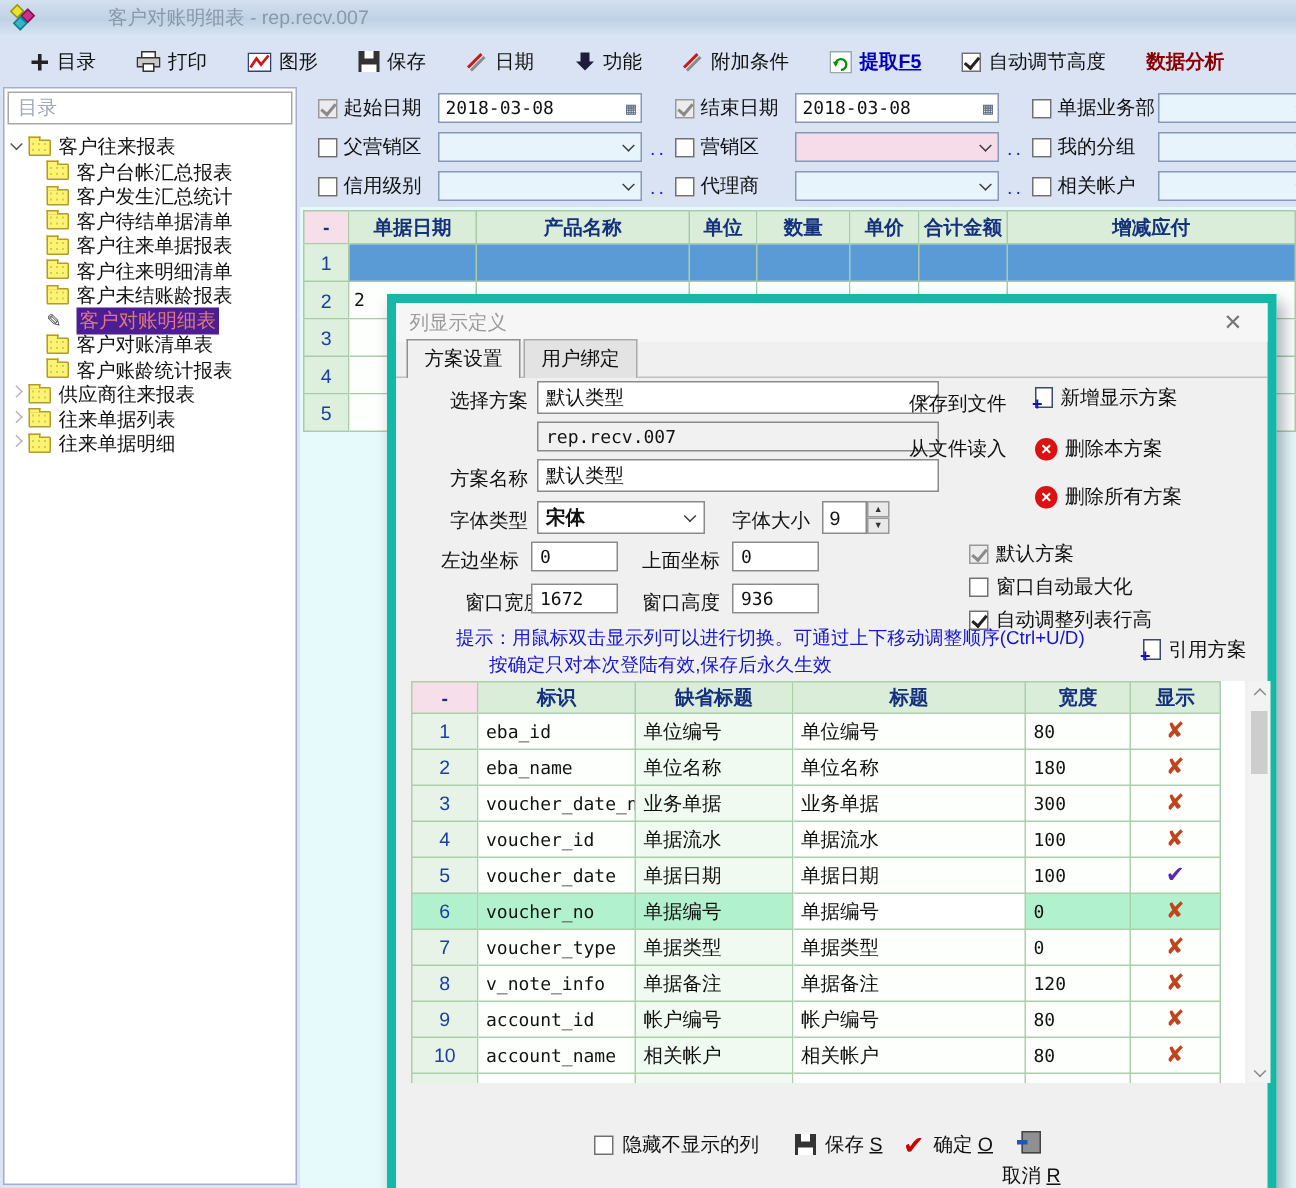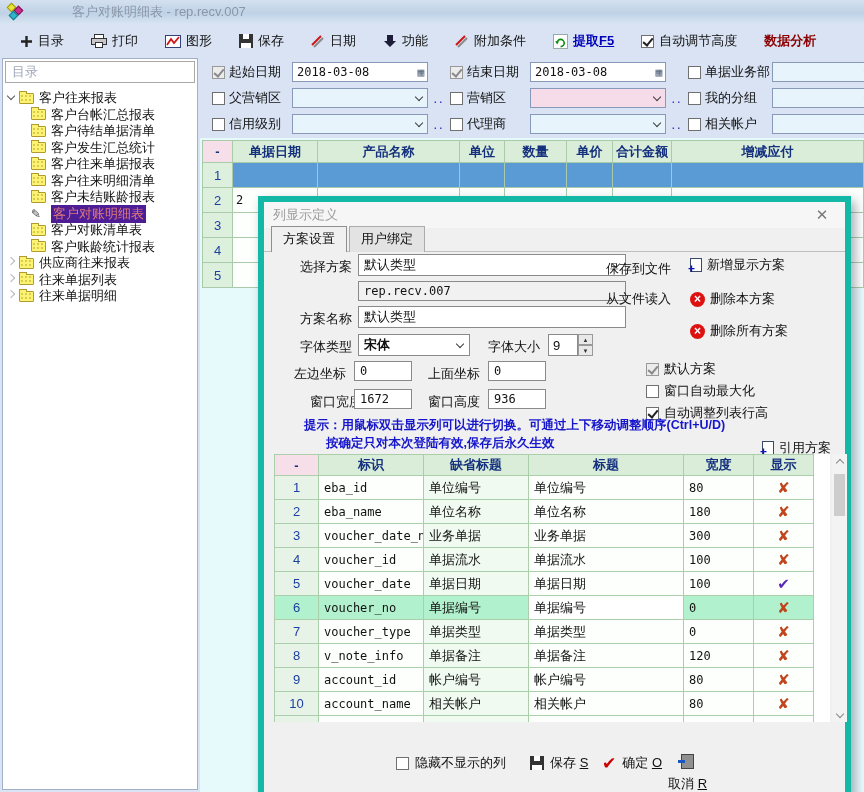--- a/index.html
+++ b/index.html
@@ -110,21 +110,21 @@
   .spin .btns { width:15px; height:22px; display:flex; flex-direction:column; }
   .spin .btns i { flex:1; background:#e9e9e9; border:1px solid #9a9a9a; font-style:normal; font-size:6px;
     display:flex; align-items:center; justify-content:center; color:#333; }
   .dlink { position:absolute; white-space:nowrap; cursor:default; }
   .dact { position:absolute; display:flex; align-items:center; gap:5px; white-space:nowrap; cursor:default; }
   .docplus { width:12px; height:14px; background:#fff; border:1px solid #3a4a6a; position:relative; flex:none; }
   .docplus::after { content:"+"; position:absolute; left:-3px; bottom:-5px; color:#1111cc; font-weight:bold; font-size:12px; }
   .redx { width:15px; height:15px; border-radius:50%; background:#dd1111; color:#fff; display:flex;
     align-items:center; justify-content:center; font-size:12px; font-weight:bold; flex:none; line-height:1; }
   .dcb { position:absolute; display:flex; align-items:center; gap:5px; white-space:nowrap; }
-  .hint { position:absolute; color:#1515cc; font-size:12.5px; white-space:nowrap;font-weight:bold; }
+  .hint { position:absolute; color:#1515cc; font-size:12.5px; white-space:nowrap; }
 
   
   .dtable { position:absolute; left:10px; top:252px; width:556px; height:268px; background:#fff; overflow:hidden; }
   .drow { display:flex; height:24px; width:540px; }
   .drow.dhead { height:22px; }
   .dc { border-right:1px solid #abcfab; border-bottom:1px solid #abcfab; display:flex; align-items:center;
     padding:0 5px; flex:none; overflow:hidden; white-space:nowrap; }
   .dhead .dc { background:#d9edd9; color:#15317e; font-weight:600; justify-content:center; border-top:1px solid #abcfab; }
   .dhead .dc.d0 { background:#f7dfe9; }
   .dc.d0 { width:45px; border-left:1px solid #abcfab; justify-content:center; }
@@ -244,25 +244,25 @@
           </span>
         <span class="folder"></span>
         <span class="lbl">客户往来报表</span>
       </div>
       <div class="titem child">
           <span class="folder"></span>
           <span class="lbl">客户台帐汇总报表</span>
         </div>
       <div class="titem child">
           <span class="folder"></span>
+          <span class="lbl">客户发生汇总统计</span>
+        </div>
+      <div class="titem child">
+          <span class="folder"></span>
           <span class="lbl">客户待结单据清单</span>
-        </div>
-      <div class="titem child">
-          <span class="folder"></span>
-          <span class="lbl">客户发生汇总统计</span>
         </div>
       <div class="titem child">
           <span class="folder"></span>
           <span class="lbl">客户往来单据报表</span>
         </div>
       <div class="titem child">
           <span class="folder"></span>
           <span class="lbl">客户往来明细清单</span>
         </div>
       <div class="titem child">
@@ -518,21 +518,21 @@
         <span class="cb"></span>
           <span>窗口自动最大化</span>
       </span>
       <span class="dcb" style="left:382px; top:152px;">
         <span class="cb checked"></span>
           <span>自动调整列表行高</span>
       </span>
 
       <span class="hint" style="left:40px; top:165px;">提示：用鼠标双击显示列可以进行切换。可通过上下移动调整顺序(Ctrl+U/D)</span>
       <span class="hint" style="left:62px; top:183px;">按确定只对本次登陆有效,保存后永久生效</span>
-      <span class="dact" style="left:498px; top:187px;align-items:center;">
+      <span class="dact" style="left:498px; top:172px;align-items:center;">
         <span class="docplus"></span>
           <span>引用方案</span>
       </span>
     </div>
 
     <div class="dtable">
       <div class="drow dhead">
         <span class="dc d0">-</span>
         <span class="dc d1">标识</span>
         <span class="dc d2">缺省标题</span>

